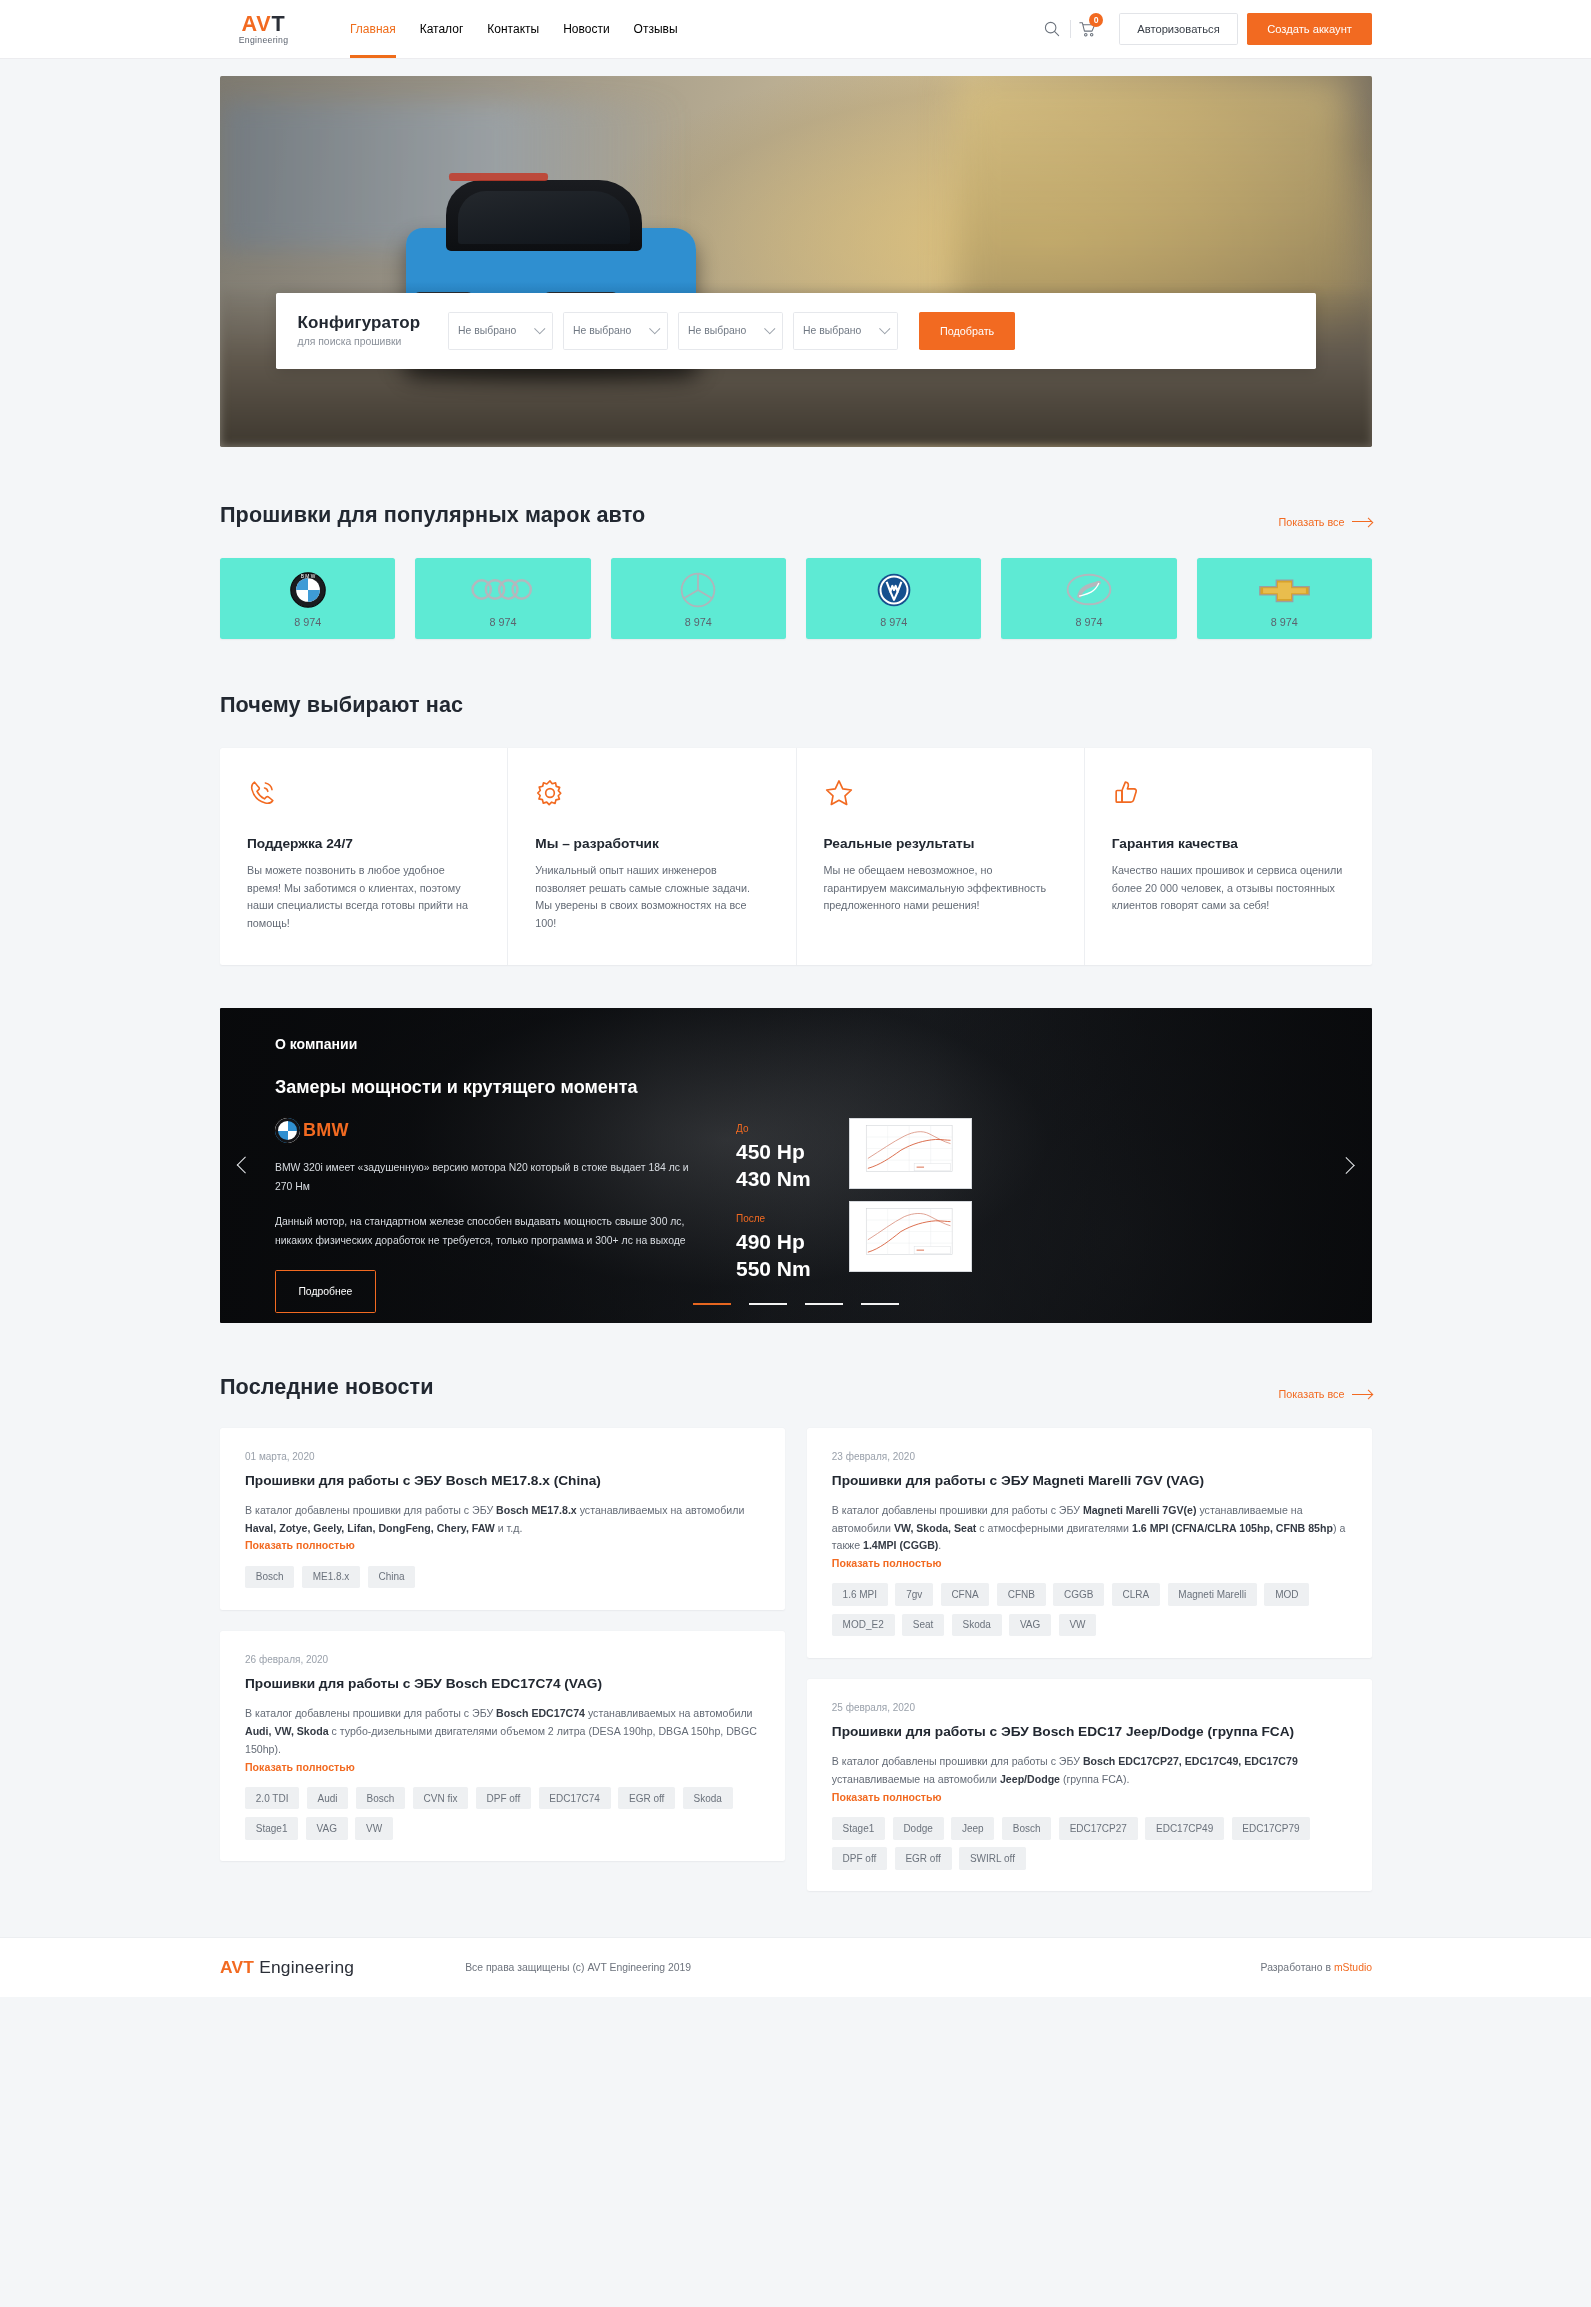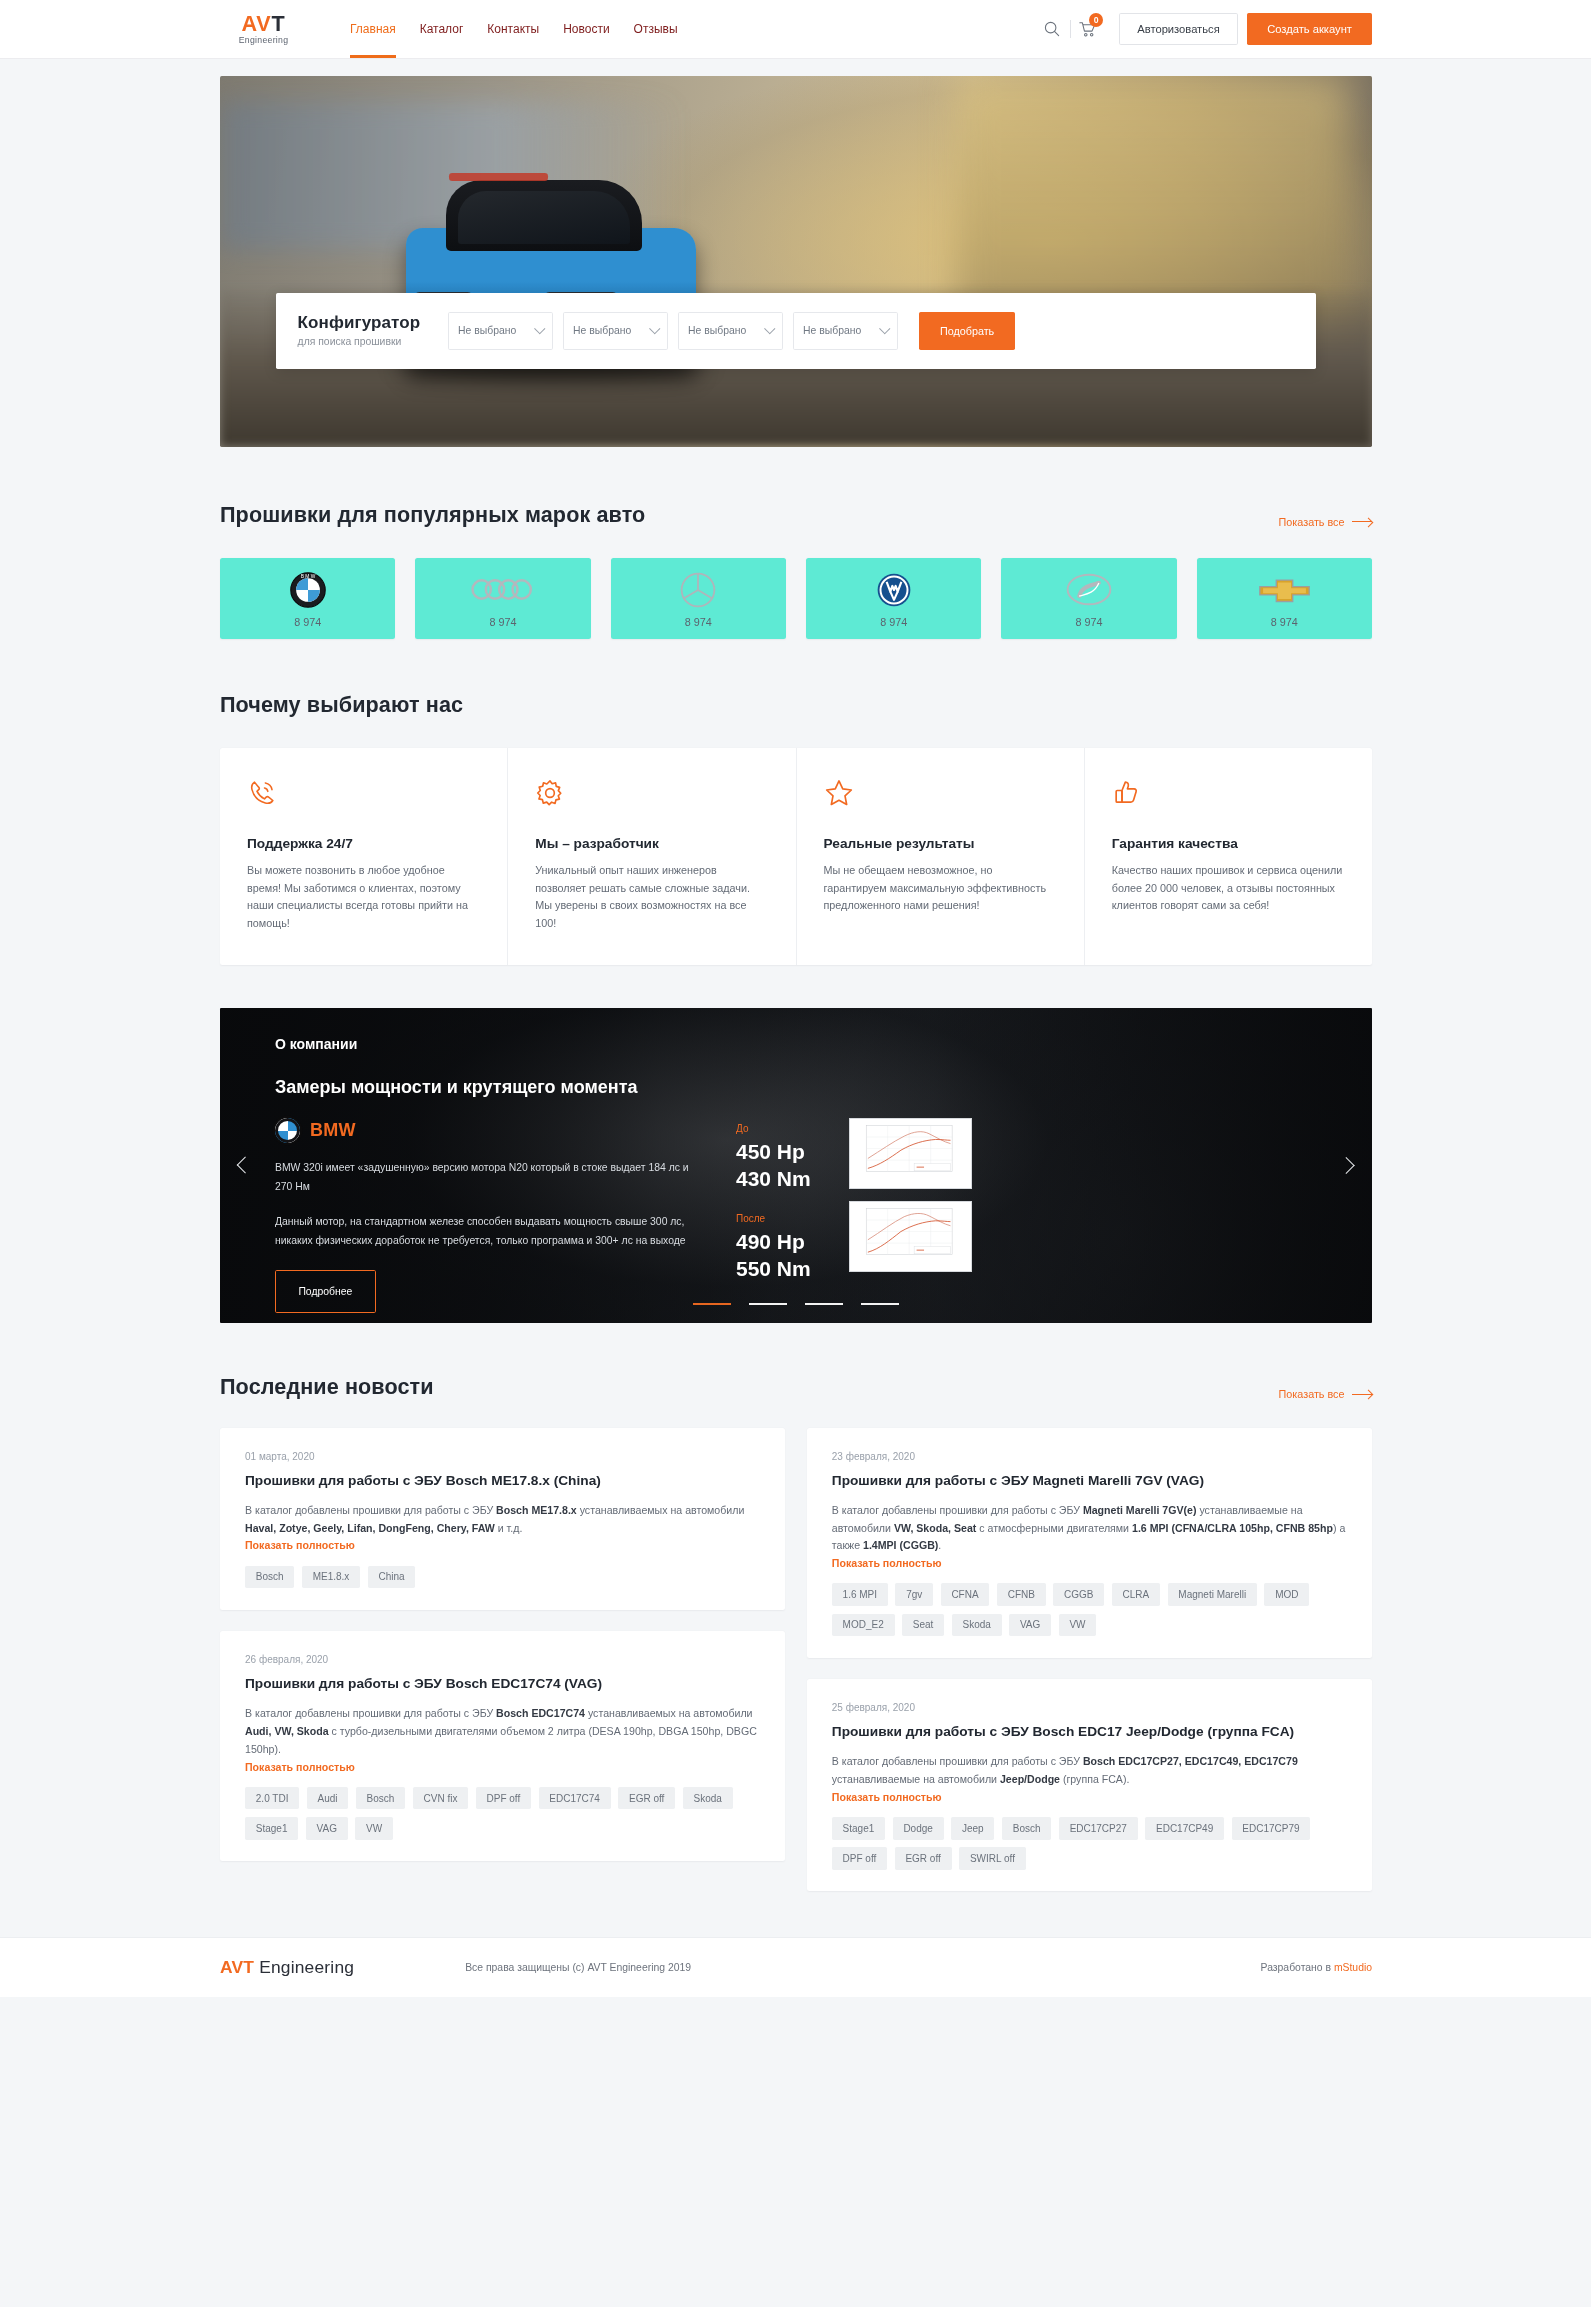--- a/index.html
+++ b/index.html
@@ -17,21 +17,21 @@
     height:59px;background:#fff;display:flex;align-items:center;
     position:relative;border-bottom:0.8px solid #ececef;
   }
   .header-inner{width:1152px;margin:0 auto;display:flex;align-items:center;height:100%;position:relative;}
   .logo{width:87px;flex:0 0 87px;text-align:center;line-height:1;}
   .logo-main{font-size:21.6px;font-weight:700;letter-spacing:0.8px;color:#f26a21;}
   .logo-main .t{color:#2b2f38;}
   .logo-sub{font-size:8.7px;color:#5d6470;letter-spacing:0.3px;margin-top:1.7px;}
   .nav{display:flex;align-items:center;gap:24px;margin-left:43px;height:100%;}
   .nav-item{
-    font-size:12px;color:#7f1d1d;text-decoration:none;position:relative;
+    font-size:12px;color:#000000;text-decoration:none;position:relative;
     height:100%;display:flex;align-items:center;cursor:pointer;
   }
   .nav-item.active{color:#ef6c1a;}
   .nav-item.active:after{
     content:"";position:absolute;left:0;right:0;bottom:0;height:3.3px;background:#ef6c1a;
   }
   .header-right{margin-left:auto;display:flex;align-items:center;gap:0;}
   .icon-btn{width:35px;height:35px;display:flex;align-items:center;justify-content:center;cursor:pointer;position:relative;}
   .sep{width:0.8px;height:18px;background:#e0e2e7;}
   .cart-badge{
@@ -141,21 +141,21 @@
       radial-gradient(ellipse 48% 80% at 44% 42%, rgba(215,219,224,.42), rgba(40,44,50,.15) 58%, rgba(10,12,14,0) 76%),
       radial-gradient(circle at 78% 72%, rgba(120,128,140,.22), rgba(10,12,14,0) 45%),
       linear-gradient(110deg,#0d0f12 0%,#15181c 30%,#23272c 52%,#15181c 74%,#0b0d0f 100%);
   }
   .about-veil{position:absolute;inset:0;background:linear-gradient(90deg,rgba(8,9,11,.92) 0%,rgba(8,9,11,.62) 38%,rgba(8,9,11,.55) 62%,rgba(8,9,11,.88) 100%);}
   .about-inner{position:relative;padding:28px 55px 0;height:100%;}
   .about-kicker{font-size:14px;font-weight:700;color:#fff;}
   .about-h2{font-size:18px;font-weight:700;color:#fff;margin-top:25px;}
   .about-body{display:flex;margin-top:20px;position:relative;}
   .about-left{width:431px;}
-  .brandline{display:flex;align-items:center;gap:10px;}
+  .brandline{display:flex;align-items:center;gap:3px;}
   .bmw-circle{width:25px;height:25px;border-radius:50%;position:relative;background:#0b0b0c;box-shadow:0 0 0 2.5px #0b0b0c;overflow:hidden;}
   .bmw-circle .q{position:absolute;width:50%;height:50%;}
   .bmw-circle .q1{left:0;top:0;background:#fff;}
   .bmw-circle .q2{right:0;top:0;background:#2f8fd0;}
   .bmw-circle .q3{left:0;bottom:0;background:#2f8fd0;}
   .bmw-circle .q4{right:0;bottom:0;background:#fff;}
   .bmw-ring{position:absolute;inset:0;border-radius:50%;border:3.3px solid #131316;}
   .brandname{font-size:18px;font-weight:700;color:#f26a21;letter-spacing:0.2px;}
   .about-p{font-size:10.4px;line-height:1.85;color:#d9dde2;margin-top:15px;}
   .btn-more{

